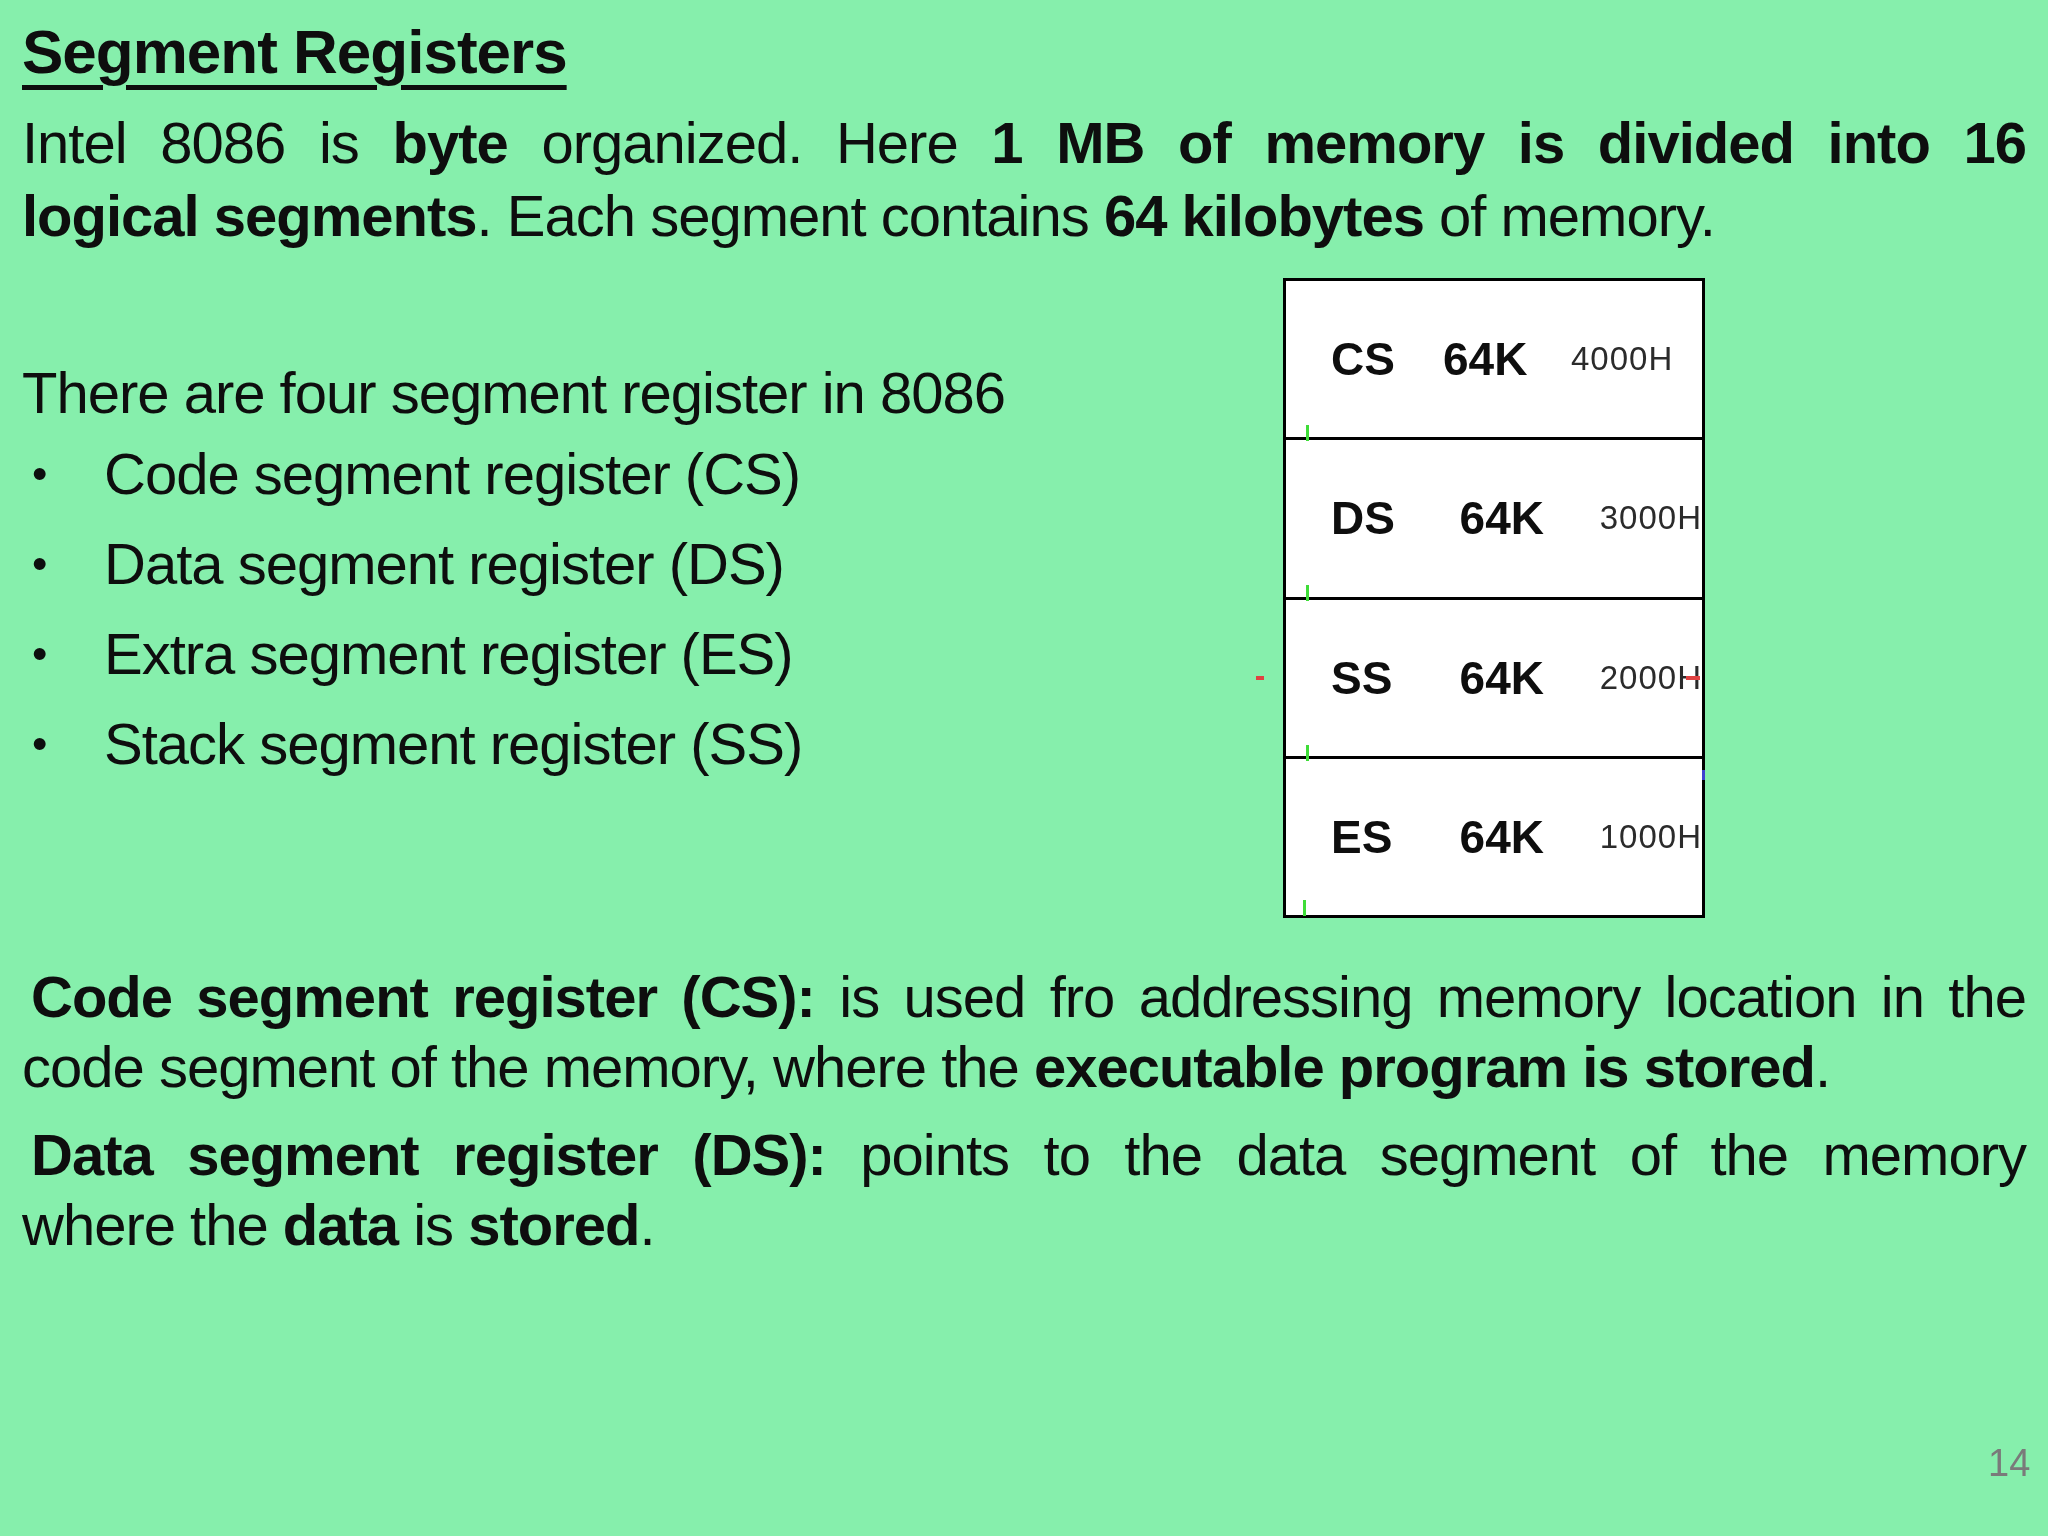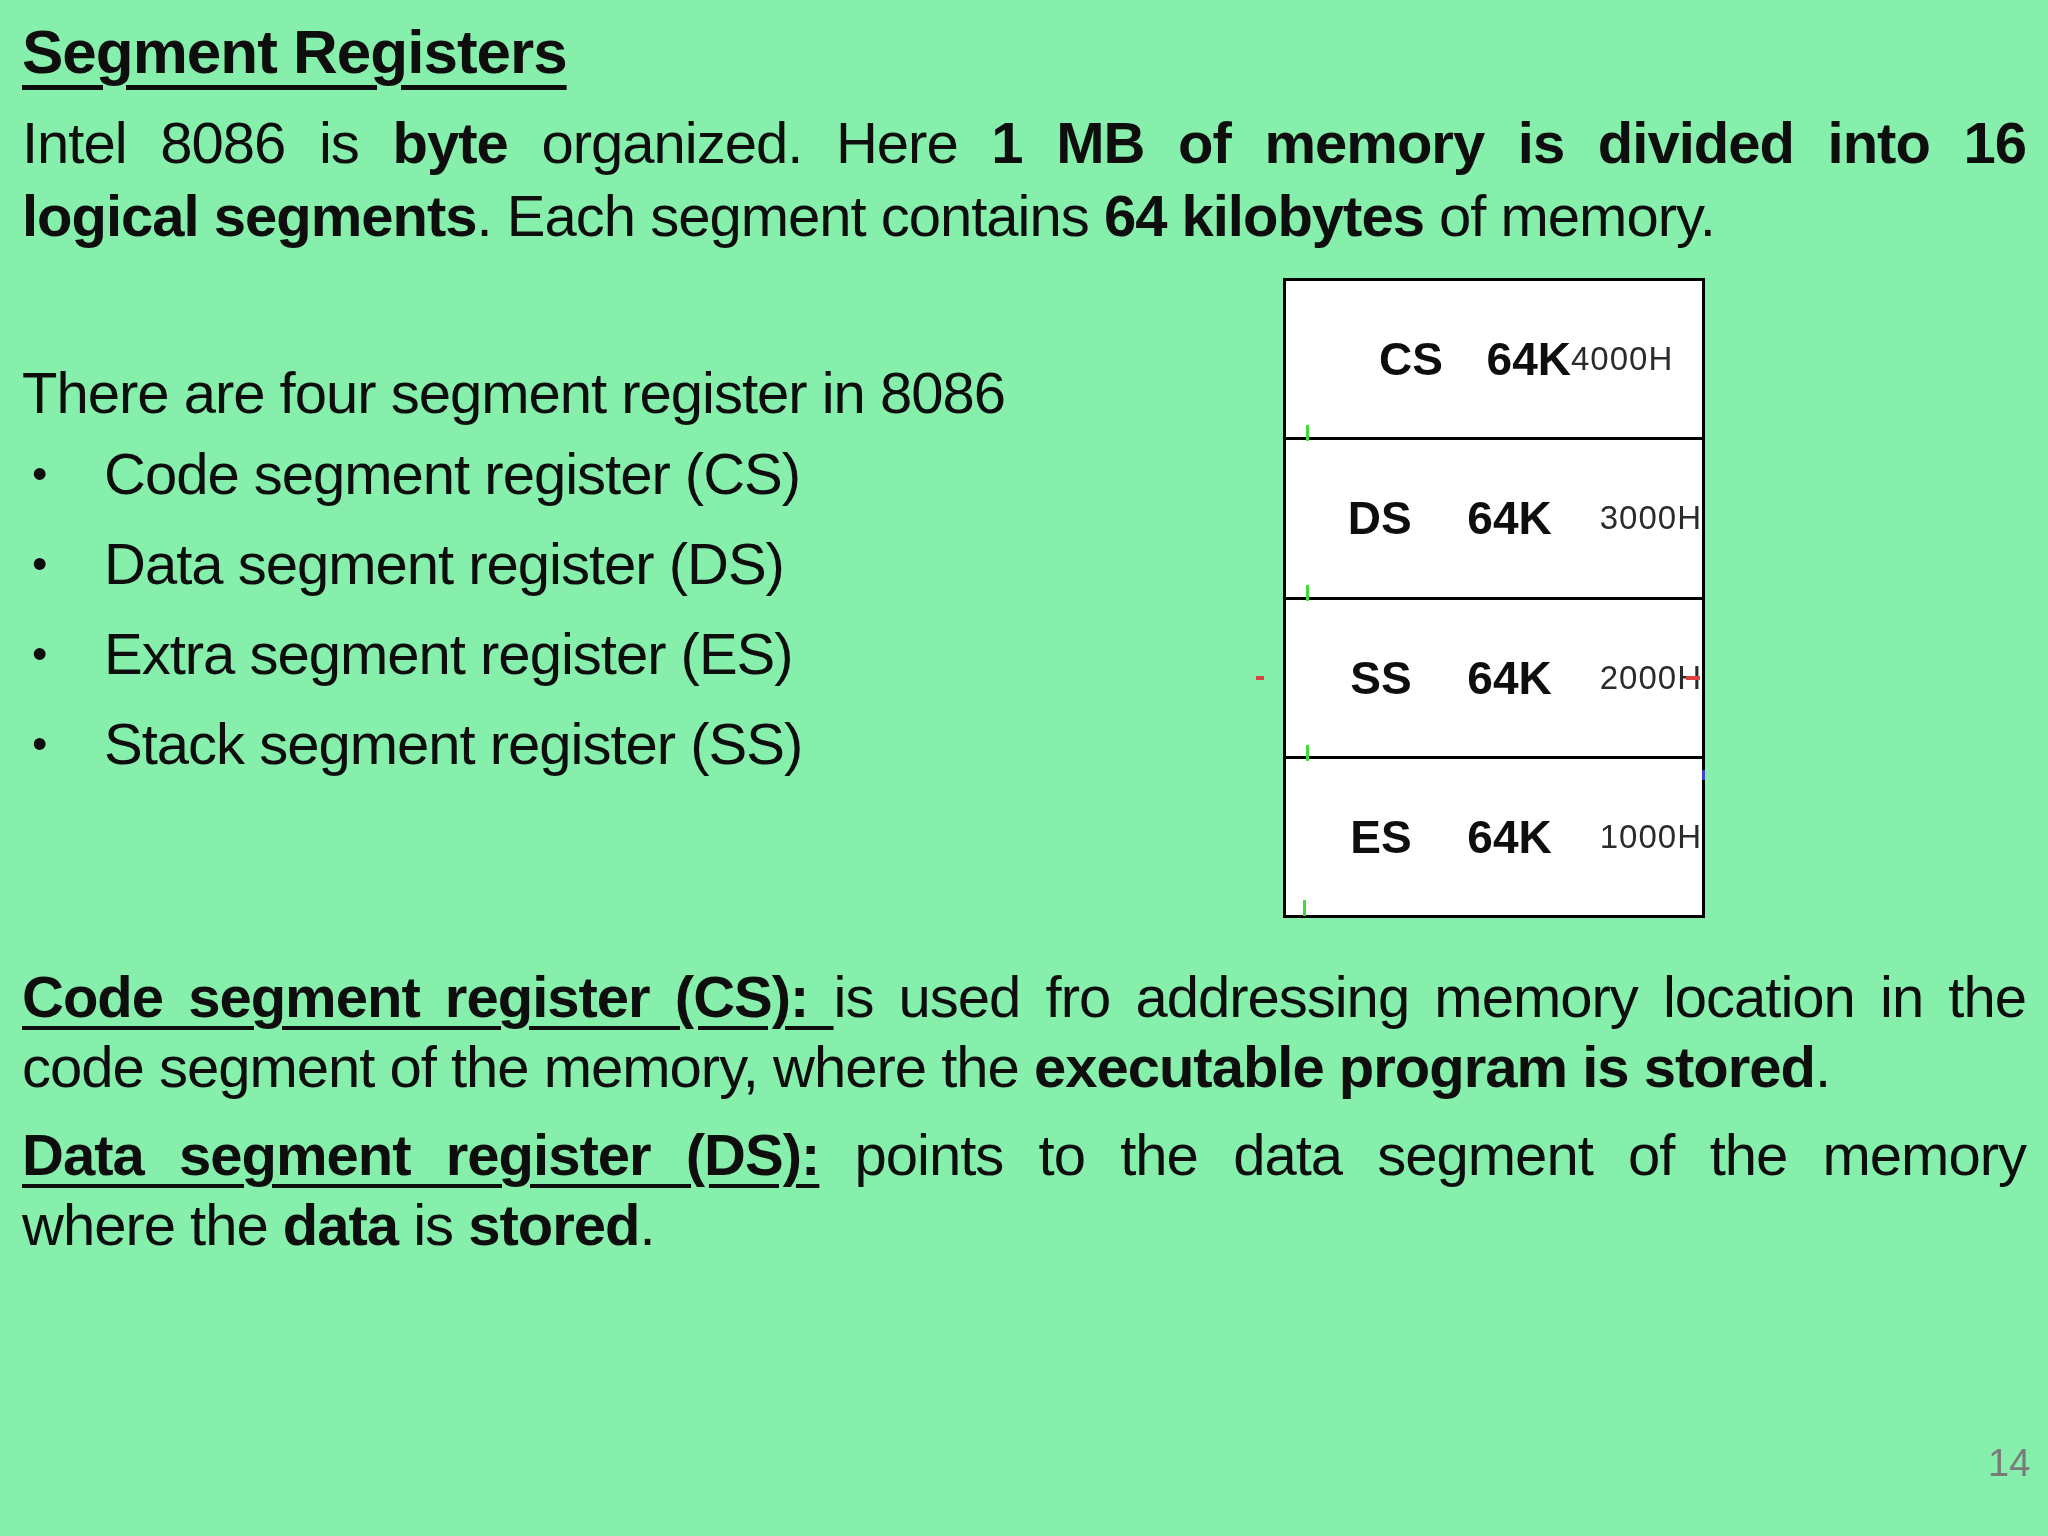--- a/index.html
+++ b/index.html
@@ -10,38 +10,38 @@
   
   .title{position:absolute;left:22px;top:16px;margin:0;
          font-size:62px;font-weight:bold;letter-spacing:-1px;
          text-decoration:underline;text-decoration-thickness:5px;text-underline-offset:12px;}
 
   
   .textblock{position:absolute;left:22px;width:2004px;font-size:58px;letter-spacing:-1px;line-height:73px;}
   .line{white-space:normal;}
   .line.just{text-align:justify;text-align-last:justify;}
   b{font-weight:bold;}
-  .u{text-decoration:underline;text-decoration-thickness:4px;text-underline-offset:9px;}
+  .u{text-decoration-thickness:4px;text-underline-offset:9px;margin-left:9px;}
 
   #para1{top:106px;}
   #list-heading{top:356px;}
 
   
   #bullets{top:428px;}
   .bullet-row{height:90px;display:flex;align-items:center;}
   .bullet-dot{width:82px;flex:0 0 82px;font-size:44px;text-align:left;padding-left:10px;box-sizing:border-box;}
 
   
   #defs{top:962px;line-height:70px;}
   .def + .def{margin-top:18px;}
 
   
   .diagram{position:absolute;left:1283px;top:278px;width:422px;height:640px;
            border:3px solid #000;box-sizing:border-box;display:flex;flex-direction:column;background:#fff;}
-  .drow{flex:1;display:flex;align-items:center;box-sizing:border-box;text-align:right;}
+  .drow{flex:1;display:flex;align-items:center;box-sizing:border-box;}
   .drow + .drow{border-top:3px solid #000;gap:48px;}
   .drow .reg{margin-left:45px;width:112px;font-weight:bold;font-size:46px;}
   .drow .size{width:128px;font-weight:bold;font-size:46px;}
   .drow .addr{font-size:33px;color:#2b2b2b;letter-spacing:1px;}
 
   
   .art{position:absolute;}
   .art.g{width:3px;height:16px;}
   .art.r{height:4px;}
   .art.b{width:3px;height:10px;}

